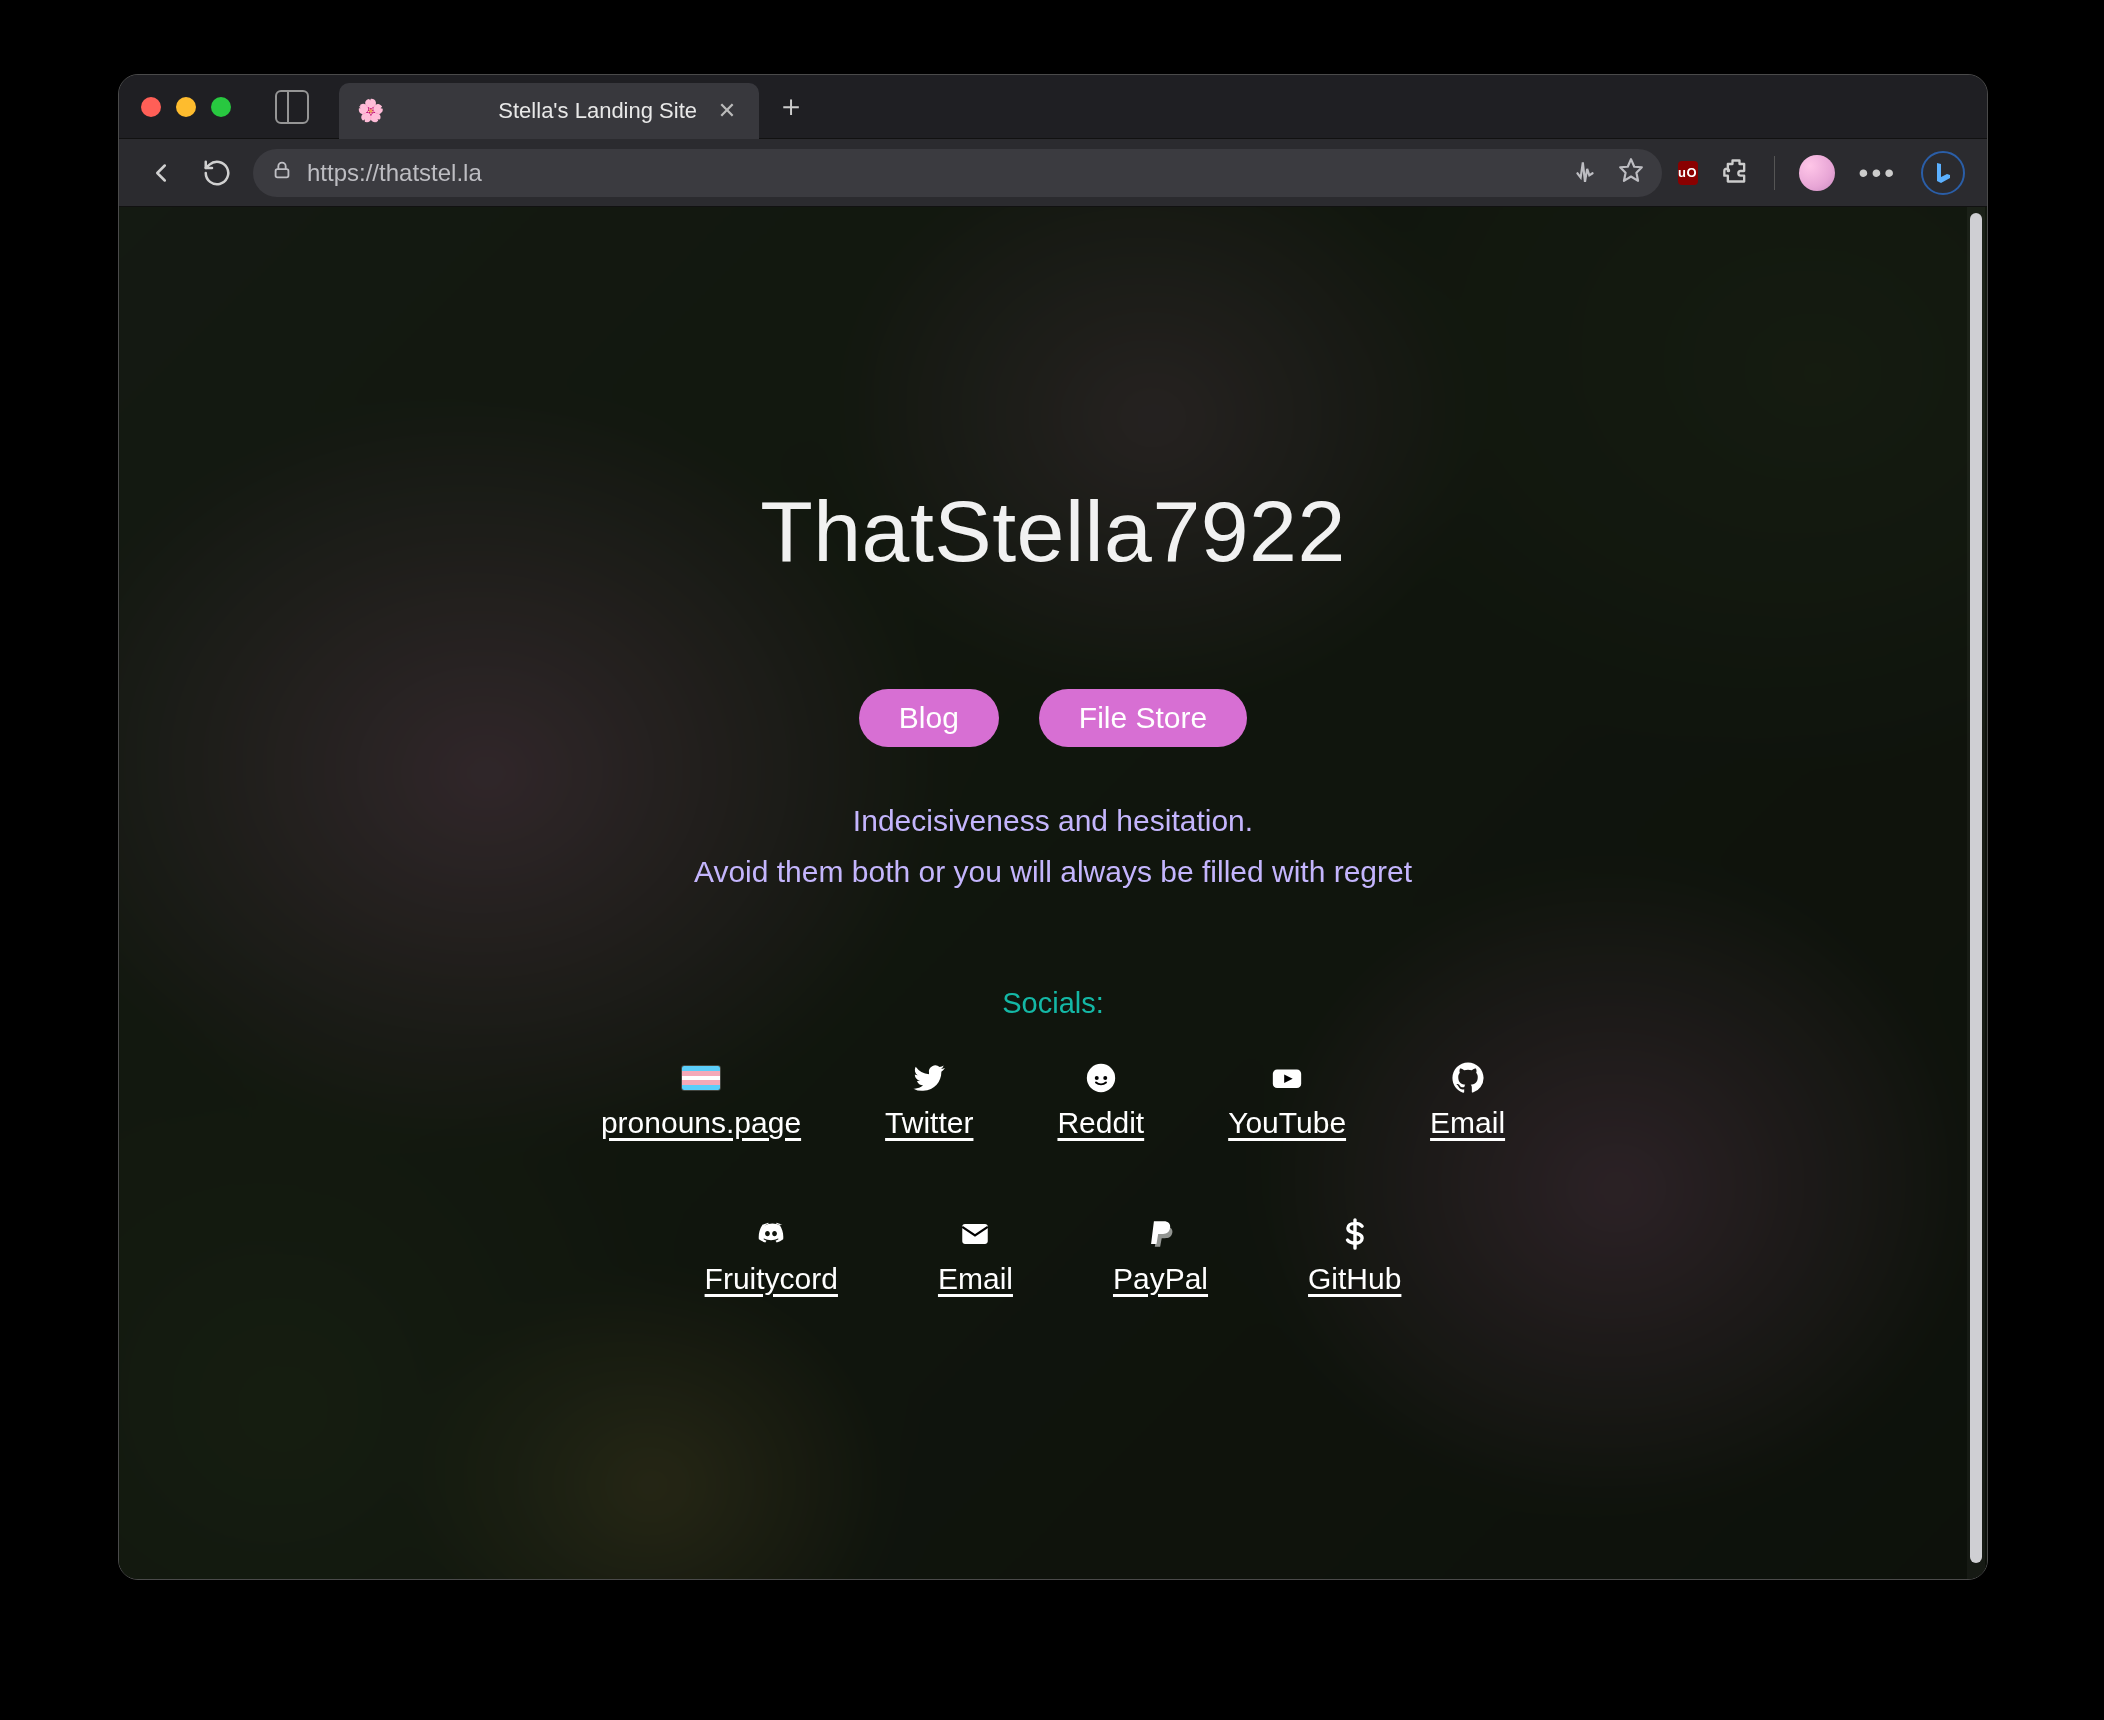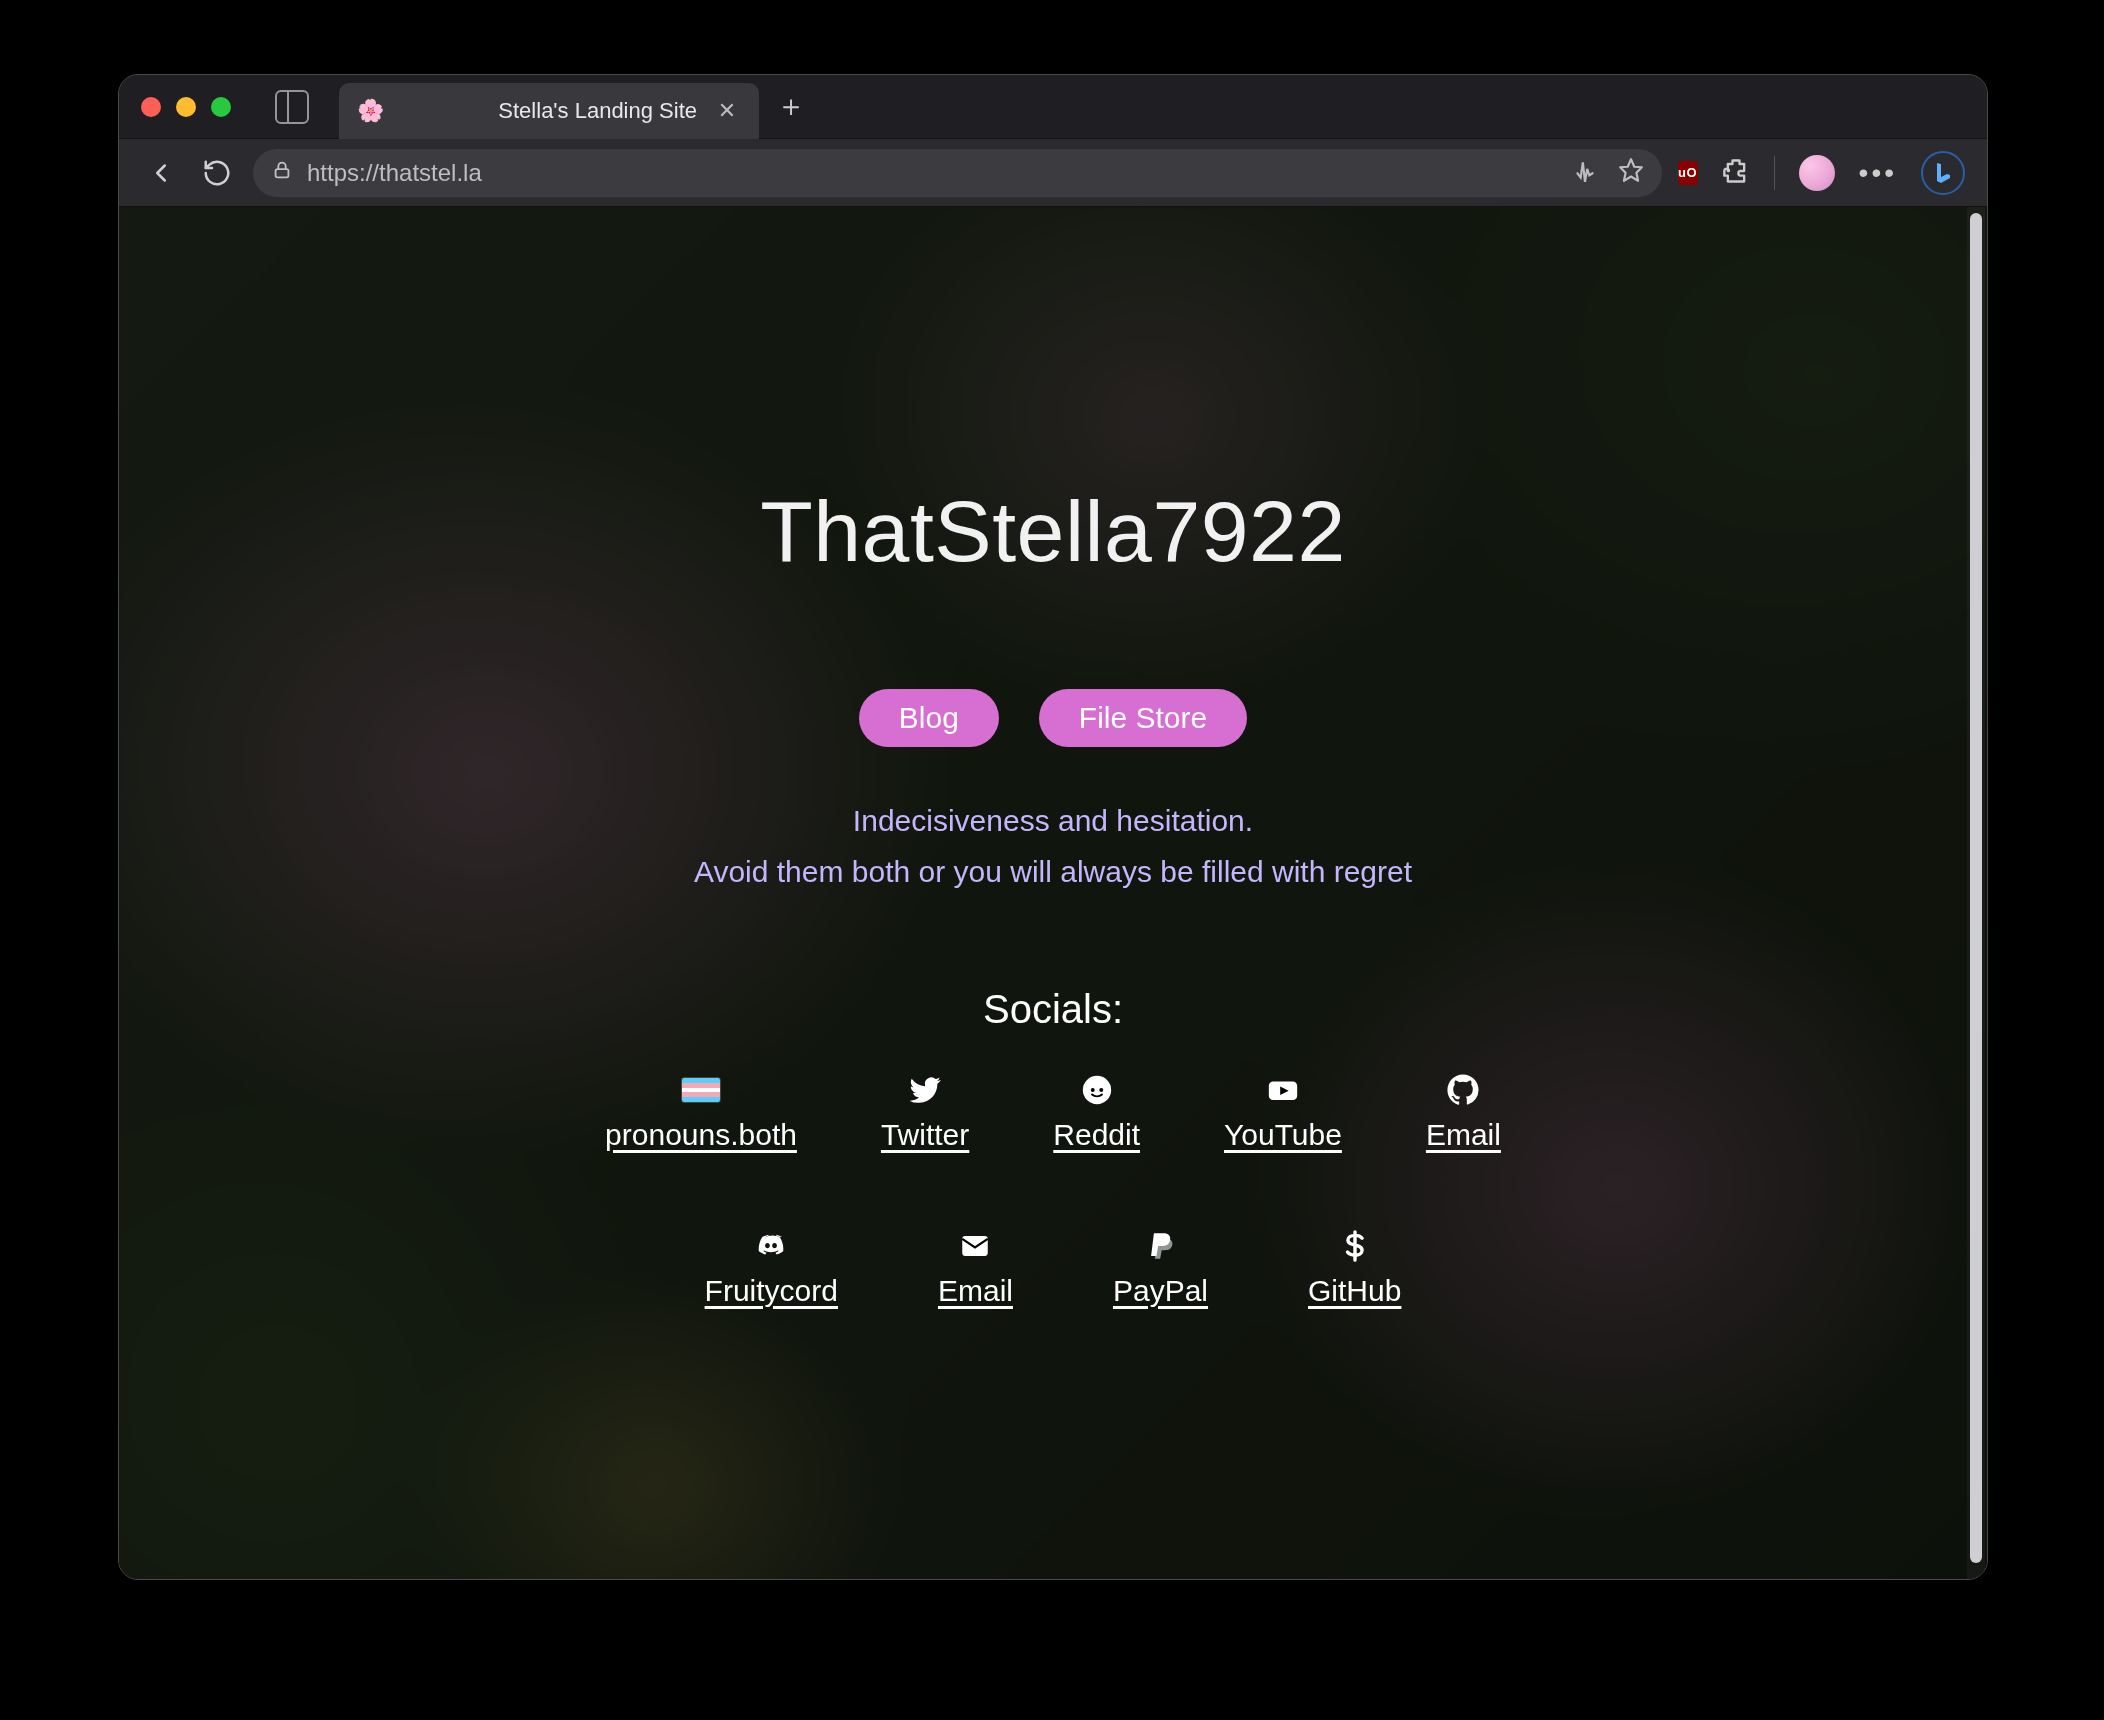--- a/index.html
+++ b/index.html
@@ -230,22 +230,22 @@
   .tagline {
     margin-top: 48px;
     text-align: center;
     font-size: 30px;
     line-height: 1.7;
     color: #c4b5fd;
   }
 
   .socials-heading {
     margin-top: 90px;
-    font-size: 40px;
-    color: #ffffff;
+    font-size: 29px;
+    color: #14b8a6;
   }
 
   .socials-row {
     display: flex;
     gap: 84px;
     margin-top: 40px;
     align-items: flex-start;
     justify-content: center;
   }
   .socials-row.second { margin-top: 76px; gap: 100px; }
@@ -375,21 +375,21 @@
           <div class="social-item">
             <span class="sicon">
               <span class="flag">
                   <div class="s1"></div>
                   <div class="s2"></div>
                   <div class="s3"></div>
                   <div class="s4"></div>
                   <div class="s5"></div>
                 </span>
             </span>
-            <span class="slabel">pronouns.both</span>
+            <span class="slabel">pronouns.page</span>
           </div>
           <div class="social-item">
             <span class="sicon">
               <svg viewBox="0 0 24 24">
                   <path d="M23 4.9c-.8.4-1.7.6-2.6.8a4.5 4.5 0 0 0 2-2.5c-.9.5-1.9.9-2.9 1.1A4.5 4.5 0 0 0 12 8.4c0 .4 0 .7.1 1A12.8 12.8 0 0 1 2.6 4.1a4.5 4.5 0 0 0 1.4 6 4.4 4.4 0 0 1-2-.6v.1c0 2.2 1.6 4 3.6 4.4-.4.1-.8.2-1.2.2-.3 0-.6 0-.9-.1.6 1.8 2.3 3.1 4.3 3.1A9 9 0 0 1 1 19.5 12.7 12.7 0 0 0 7.9 21c8.3 0 12.8-6.9 12.8-12.8v-.6c.9-.6 1.7-1.4 2.3-2.3z"></path>
                 </svg>
             </span>
             <span class="slabel">Twitter</span>
           </div>
           <div class="social-item">

